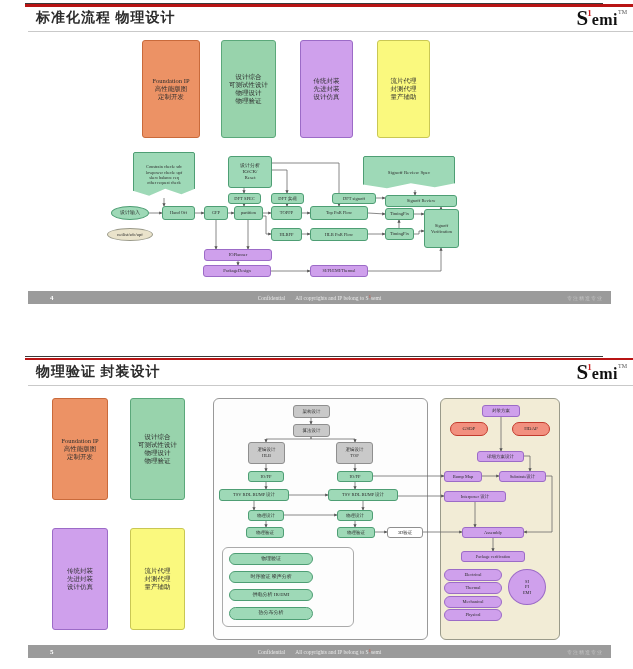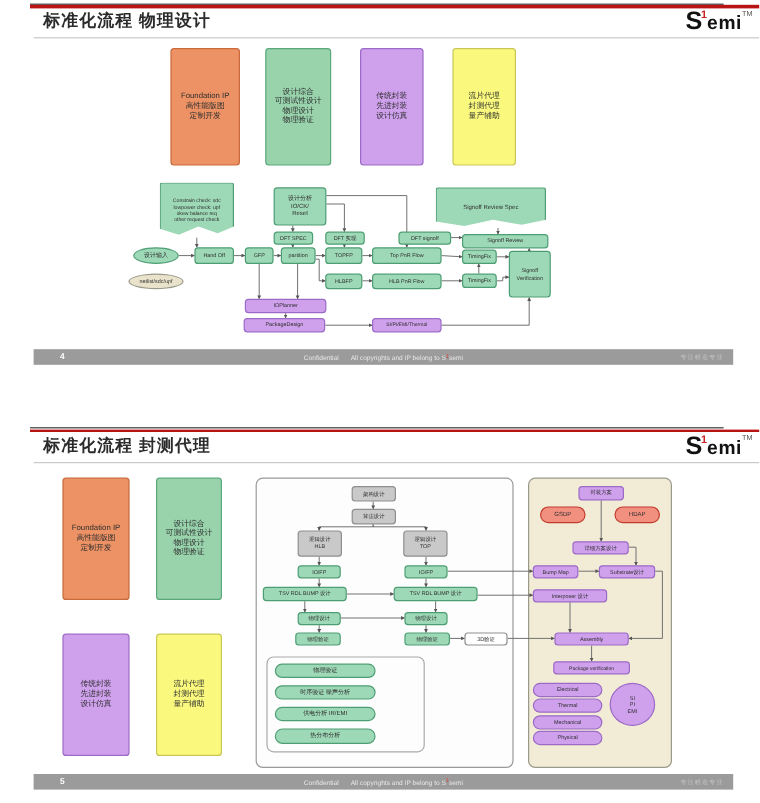--- a/index.html
+++ b/index.html
@@ -1,17 +1,17 @@
 <!DOCTYPE html>
 <html><head>
 <meta charset="utf-8">
 <style>
   html,body{margin:0;padding:0;background:#fff;}
   .page{position:relative;width:633px;height:669px;background:#ffffff;overflow:hidden;
-        font-family:Liberation Sans, sans-serif;color:#333;}
+        font-family:Liberation Serif, serif;color:#333;}
   .slide{position:absolute;left:0;width:633px;background:#fff;}
   .topline-dark{position:absolute;left:25px;right:30px;height:1px;background:#3a3a3a;}
   .topline-red{position:absolute;left:25px;right:0;height:2.5px;background:#b81414;}
   .slide-title{position:absolute;left:36px;top:9px;margin:0;font-size:14px;font-weight:bold;
                color:#2b2b2b;letter-spacing:1px;}
   .title-divider{position:absolute;left:28px;right:0;top:31px;height:1px;background:#c9c9c9;}
   .logo{position:absolute;right:6px;top:6px;white-space:nowrap;}
   .logo-s{font-size:21px;font-weight:bold;color:#111;}
   .logo-sup{font-size:9px;font-weight:bold;color:#cc1f1f;vertical-align:9px;margin-left:-1px;}
   .logo-rest{font-size:16px;font-weight:bold;color:#111;letter-spacing:.5px;}
@@ -182,21 +182,21 @@
       <span class="fcenter">
         <span>Confidential</span><span class="fgap"></span><span>All copyrights and IP belong to S</span><span class="fred">1</span><span>semi</span>
       </span>
       <span class="fright">专注精造专业</span>
     </footer>
   </section>
 
   <section class="slide" style="top:350px;height:319px;">
     <div class="topline-dark" style="top:6px;"></div>
     <div class="topline-red" style="top:7.5px;"></div>
-    <h1 class="slide-title" style="top:13px;">标准化流程 封测代理</h1>
+    <h1 class="slide-title" style="top:13px;">物理验证 封装设计</h1>
     <div class="logo" style="top:10px;">
       <span class="logo-s">S</span><span class="logo-sup">1</span><span class="logo-rest">emi</span><span class="logo-tm">TM</span>
     </div>
     <div class="title-divider" style="top:35px;"></div>
     <div class="canvas">
         <div class="node panel" style="left: 213px; top: 48px; width: 215px; height: 242px; background: rgb(253, 253, 253); border-color: rgb(153, 153, 153);"></div>
         <div class="node panel" style="left: 440px; top: 48px; width: 120px; height: 242px; background: rgb(242, 236, 214); border-color: rgb(154, 154, 138);"></div>
         <div class="node panel" style="left: 222px; top: 197px; width: 132px; height: 80px; background: rgb(253, 253, 253); border-color: rgb(170, 170, 170);"></div>
         <svg class="edges" width="633" height="319">
           <defs>

